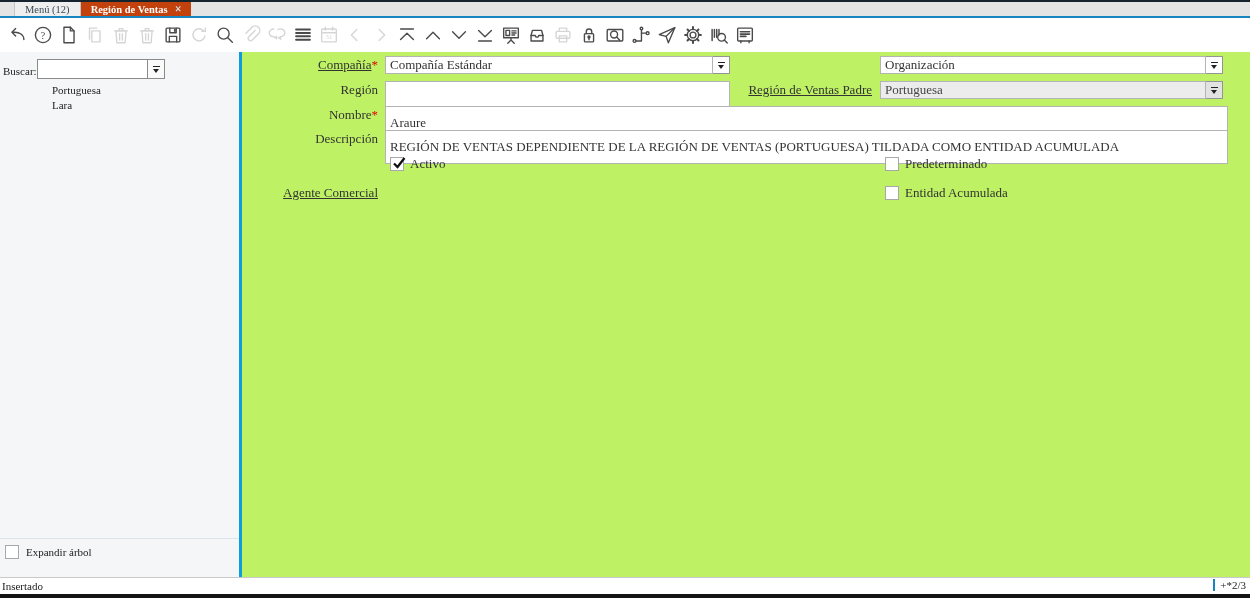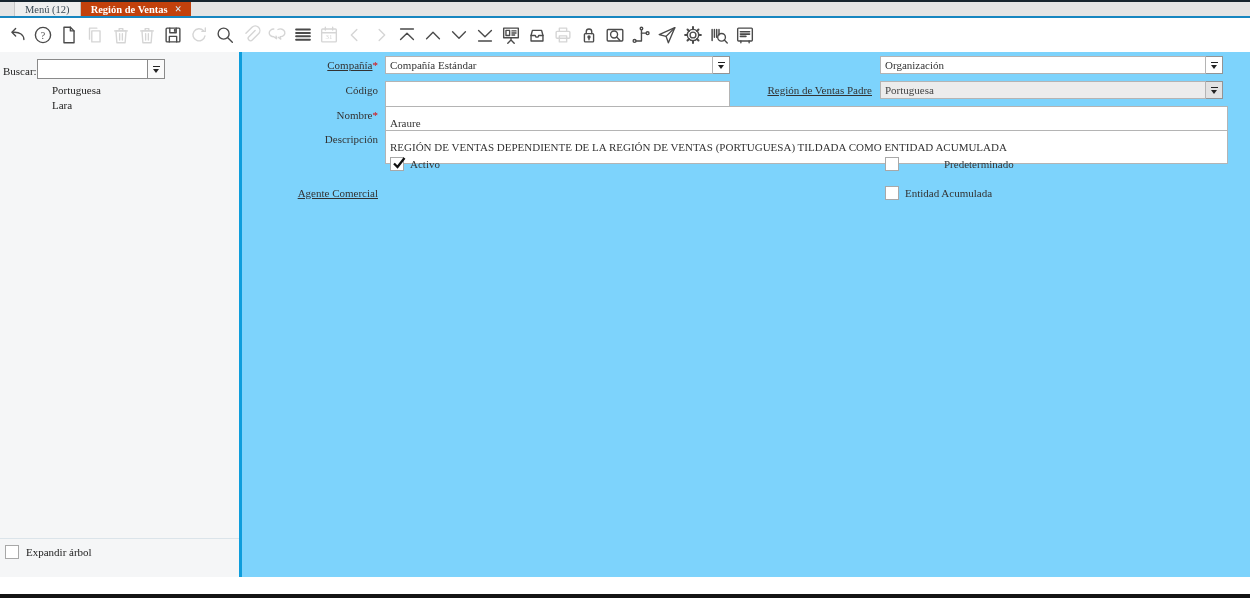--- a/index.html
+++ b/index.html
@@ -29,21 +29,21 @@
   .tree{position:absolute;left:52px;top:31px}
   .tree-item{height:15px;line-height:15px;white-space:nowrap;cursor:default}
   .expand-sep{position:absolute;left:0;right:0;top:486px;border-top:1px solid #dbe4ea}
   .expand-row{position:absolute;left:5px;top:493px;display:flex;align-items:center;gap:7px}
 
   
   .cb{width:14px;height:14px;border:1px solid #a8a8a8;background:#fff;box-sizing:border-box;position:relative;display:inline-block}
   .cb svg{position:absolute;left:0;top:-3px}
 
   
-  .form{position:absolute;left:242px;top:52px;right:0;bottom:21px;background:#7dd3fc;font-size:11px}
+  .form{position:absolute;left:242px;top:52px;right:0;bottom:21px;background:#bef264;font-size:13px}
   .flabel{position:absolute;color:#333;line-height:18px;text-align:right;white-space:nowrap}
   .lnk{text-decoration:underline}
   .req{color:#e00000}
   .fld{position:absolute;height:18px;border:1px solid #b4b4b4;background:#fff;box-sizing:border-box;display:flex;align-items:center;padding:16px 4px;color:#333;white-space:nowrap;overflow:hidden}
   .combo{position:absolute;height:18px;display:flex;box-sizing:border-box}
   .cfld{flex:1;border:1px solid #b4b4b4;background:#fff;display:flex;align-items:center;padding:0 4px;box-sizing:border-box;overflow:hidden;white-space:nowrap;color:#333}
   .cbtn{width:17px;border:1px solid #949494;border-left:none;background:#fff;display:flex;flex-direction:column;align-items:center;justify-content:center;box-sizing:border-box}
   .combo.ro .cfld{background:#ececec;color:#444}
   .combo.ro .cbtn{background:#e2e2e2}
   .combo.hl{outline:2px solid #d01716}
@@ -290,21 +290,21 @@
         </div>
     </div>
     <div class="combo" style="left:638px;top:4px;width:343px">
       <div class="cfld">Organización</div>
       <div class="cbtn">
           <span class="arrbar"></span>
           <span class="arrtri"></span>
         </div>
     </div>
 
-    <span class="flabel" style="left:0;top:29px;width:136px">Código</span>
+    <span class="flabel" style="left:0;top:29px;width:136px">Región</span>
     <div class="fld" style="left:143px;top:29px;width:345px"></div>
     <span class="flabel" style="left:440px;top:29px;width:190px"><span class="lnk">Región de Ventas Padre</span></span>
     <div class="combo ro" style="left:638px;top:29px;width:343px">
       <div class="cfld">Portuguesa</div>
       <div class="cbtn">
           <span class="arrbar"></span>
           <span class="arrtri"></span>
         </div>
     </div>
 
@@ -314,22 +314,29 @@
     <span class="flabel" style="left:0;top:78px;width:136px">Descripción</span>
     <div class="fld" style="left:143px;top:78px;width:843px">REGIÓN DE VENTAS DEPENDIENTE DE LA REGIÓN DE VENTAS (PORTUGUESA) TILDADA COMO ENTIDAD ACUMULADA</div>
 
     <span class="cb" style="position:absolute;left:148px;top:105px">
         <svg width="16" height="16" viewBox="0 0 16 16">
           <path d="M3 8.5 6.5 12 13.5 3" stroke="#111" stroke-width="2.3" fill="none"></path>
         </svg>
       </span>
     <span class="cblabel" style="left:168px;top:105px">Activo</span>
     <span class="cb" style="position:absolute;left:643px;top:105px"></span>
-    <span class="cblabel" style="left:702px;top:105px">Predeterminado</span>
+    <span class="cblabel" style="left:663px;top:105px">Predeterminado</span>
 
     <span class="flabel" style="left:0;top:132px;width:136px"><span class="lnk">Agente Comercial</span></span>
     <span class="cb" style="position:absolute;left:643px;top:134px"></span>
     <span class="cblabel" style="left:663px;top:134px">Entidad Acumulada</span>
   </div>
 
+  <div class="statusbar">
+    <span class="sb-left">Insertado</span>
+    <span class="sb-right">
+      <span class="sb-sep"></span>
+      <span>+*2/3</span>
+    </span>
+  </div>
 
   <div class="bottomstrip"></div>
 </div>
 
 </body></html>

